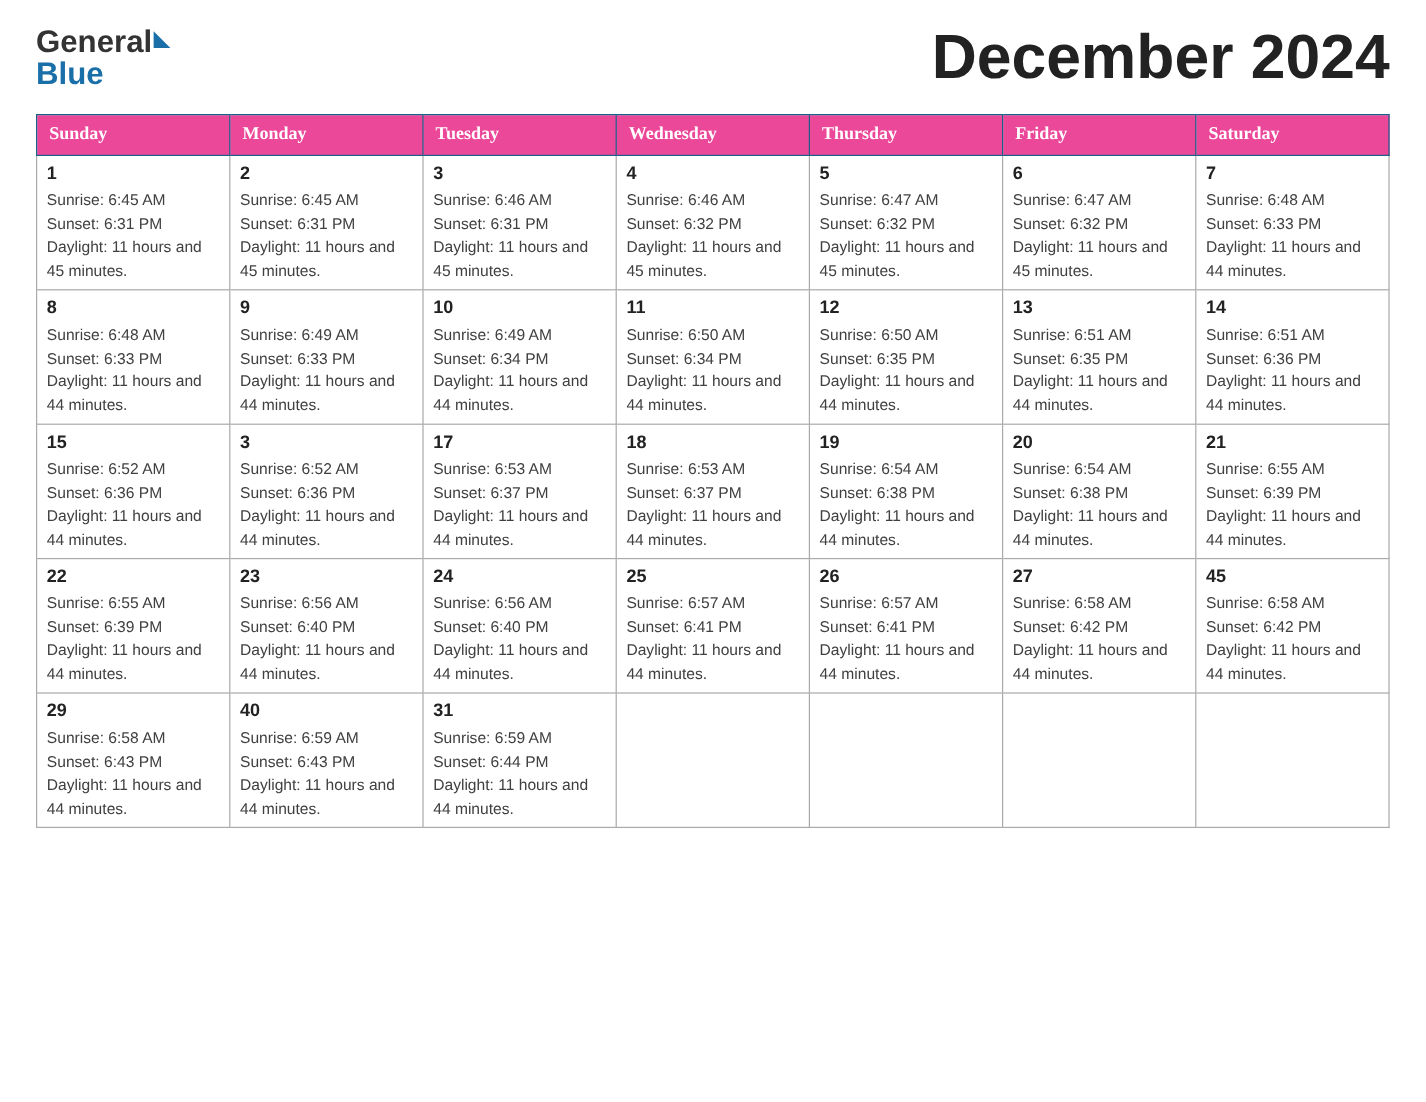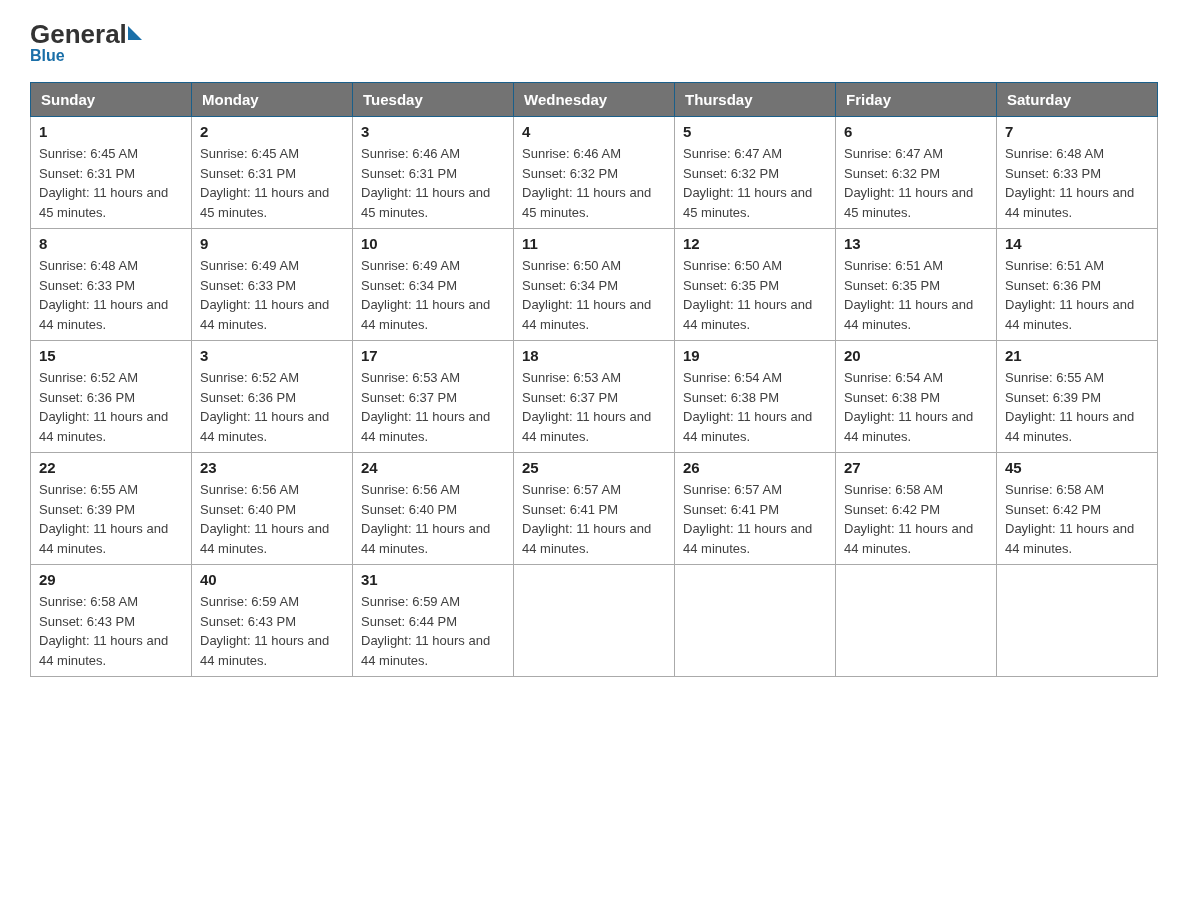--- a/index.html
+++ b/index.html
@@ -30,27 +30,28 @@
       font-size: 22px;
       color: #444;
       margin-top: 4px;
     }
     .calendar-table {
       width: 100%;
       border-collapse: collapse;
       table-layout: fixed;
     }
     .calendar-table thead th {
-      background-color: #737373;
+      background-color: #ec4899;
       color: #ffffff;
       font-size: 15px;
       font-weight: bold;
       padding: 8px 10px;
       border: 1px solid #1a5f8a;
       text-align: left;
+      font-family: Liberation Serif, serif;
     }
     .calendar-table tbody td {
       border: 1px solid #aaaaaa;
       vertical-align: top;
       padding: 6px 8px;
       font-size: 13px;
       color: #333;
       min-height: 110px;
       height: 110px;
     }
@@ -85,37 +86,38 @@
       width: 0;
       height: 0;
       border-style: solid;
       border-width: 14px 0 0 14px;
       border-color: transparent transparent transparent #1a6fa8;
       margin-left: 1px;
       vertical-align: top;
       margin-top: 6px;
     }
     .logo-row2 {
-      font-size: 16px;
+      font-size: 26px;
       font-weight: bold;
       color: #1a6fa8;
       margin-top: -2px;
     }
   </style>
 </head>
 <body>
 
 <div class="header-area">
   <div class="logo-block">
     <div class="logo-row1">
       <span>General</span><span class="arrow-part"></span>
     </div>
     <div class="logo-row2">Blue</div>
   </div>
   <div class="title-area">
+    <div class="month-title">December 2024</div>
   </div>
 </div>
 
 <table class="calendar-table">
   <thead>
     <tr>
       <th>Sunday</th>
       <th>Monday</th>
       <th>Tuesday</th>
       <th>Wednesday</th>

